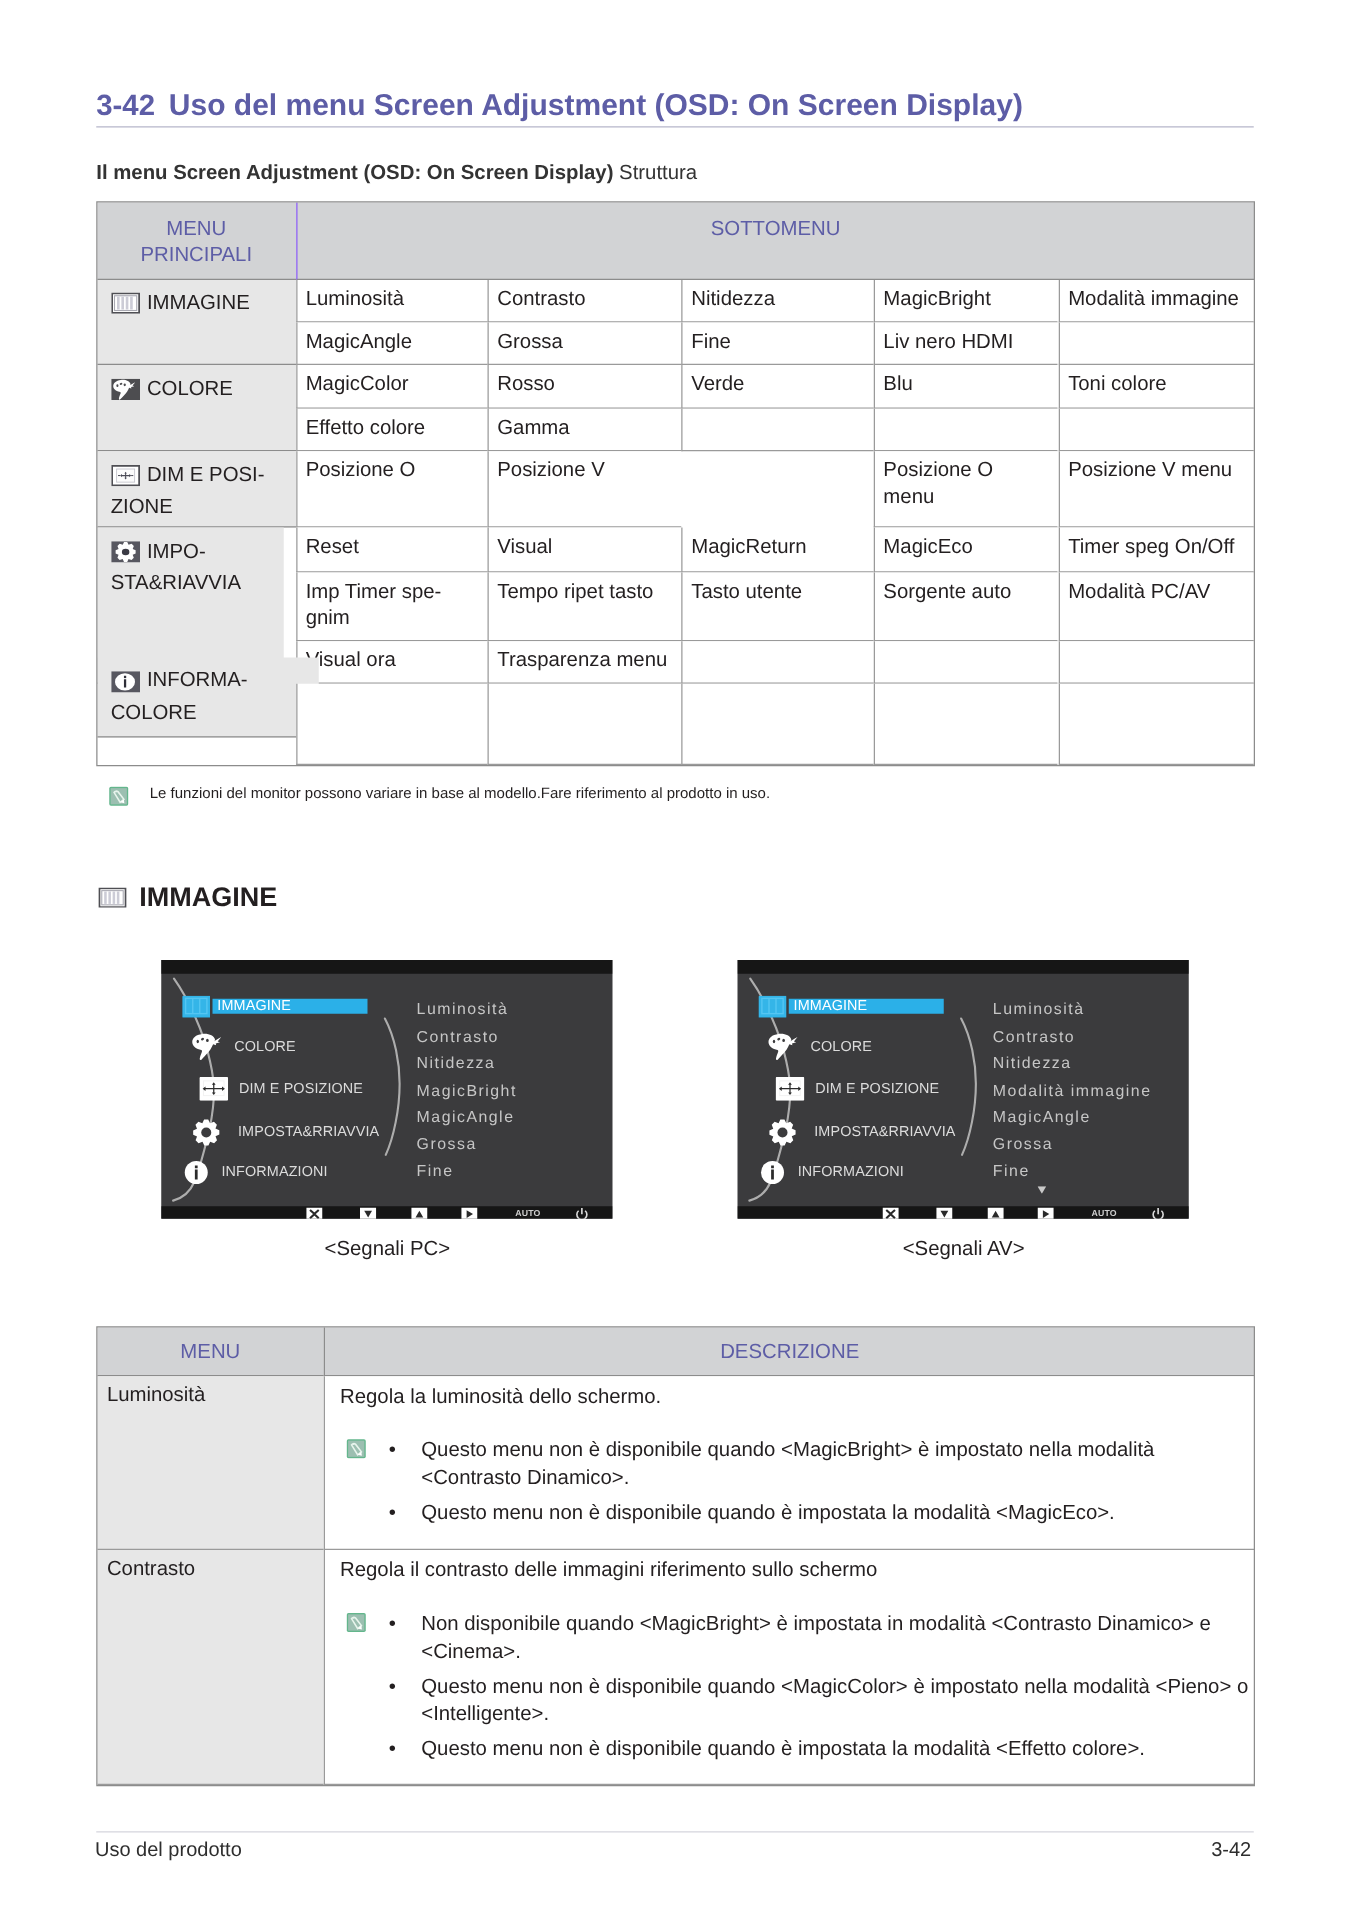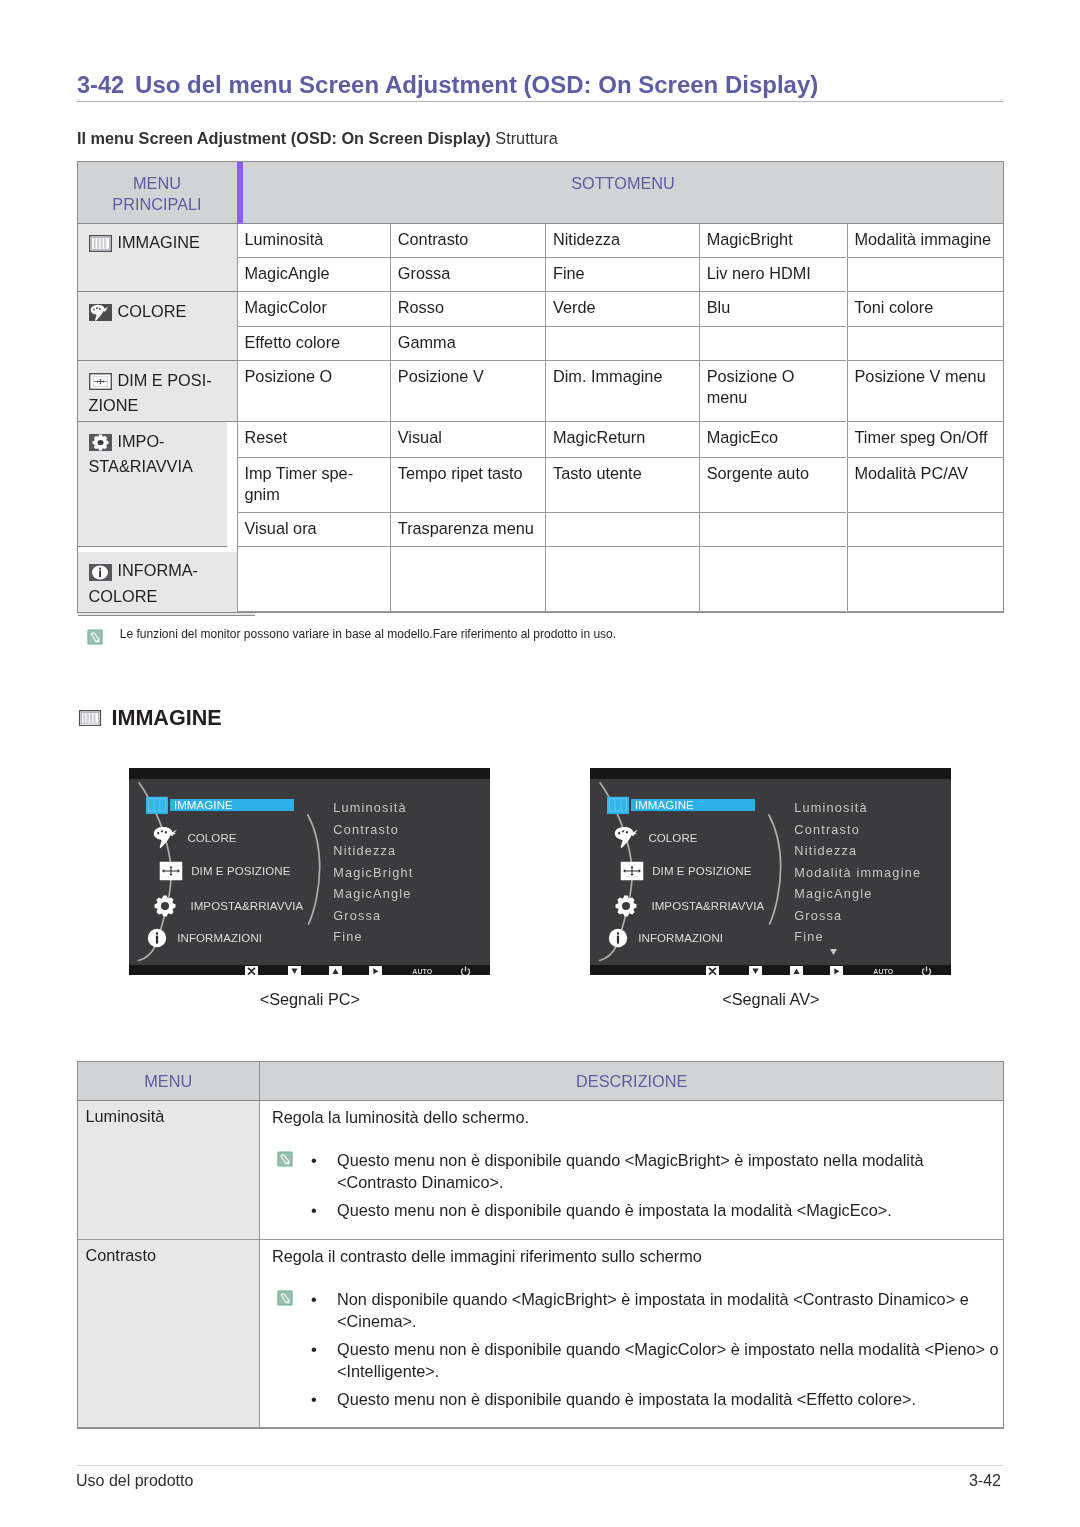--- a/index.html
+++ b/index.html
@@ -20,21 +20,21 @@
   .cell{position:absolute;box-sizing:border-box;}
 
   
   .t1wrap{position:absolute;left:77.5px;top:161.9px;width:925px;height:450px;}
   .t1wrap::after{content:"";position:absolute;left:-1px;top:-1px;width:927px;height:452px;
                  border:1px solid #8c8c8c;box-sizing:border-box;pointer-events:none;}
   .t1wrap .cell{font-size:16.3px;}
   .t1wrap .sub,.t1wrap .menucell{color:#231f20;}
   .hd1{background:#d2d3d5;color:#5d5da6;font-size:16px;text-align:center;
        line-height:21px;padding-top:11px;border-bottom:1px solid #8c8c8c;}
-  .hd1+.hd1{border-left:6px solid #8b5cf6;}
+  .hd1+.hd1{border-left:1px solid #8b5cf6;}
   .menucell{background:#e7e7e7;padding:8.5px 0 0 11px;line-height:21.3px;
             border-bottom:1px solid #8c8c8c;}
   .menucell .mi{display:inline-block;vertical-align:-4.2px;margin-right:6px;}
   .menucell .mlbl{display:inline;}
   .sub{background:#fff;padding:5px 0 0 7px;line-height:21px;
        border-bottom:1px solid #9a9a9a;border-left:1px solid #9a9a9a;}
 
   
   .note1{position:absolute;left:86.5px;top:628.8px;}
   .note1 .nico{position:absolute;left:0;top:0;}
@@ -147,21 +147,20 @@
 <rect x="0.7" y="0.7" width="21.6" height="15.6" fill="none" stroke="#4f4f54" stroke-width="1.4"></rect>
 <rect x="4.3" y="3.2" width="14.4" height="10.5" fill="#fcfcfc" stroke="#c4c4cc" stroke-width="0.7"></rect>
 <path d="M11.5 5.4 L12.5 6.8 H11.9 V7.9 H14.4 V7.2 L15.9 8.45 L14.4 9.7 V9.0 H11.9 V10.1 H12.5 L11.5 11.5 L10.5 10.1 H11.1 V9.0 H8.6 V9.7 L7.1 8.45 L8.6 7.2 V7.9 H11.1 V6.8 H10.5 Z" fill="#4a4a55"></path>
 <g fill="#4a4a55">
               <rect x="5.4" y="8.05" width="1.7" height="0.8"></rect>
               <rect x="15.9" y="8.05" width="1.7" height="0.8"></rect>
             </g>
 </svg></span><span class="mlbl"><span>DIM E POSI-</span><br><span>ZIONE</span></span></div>
 <div class="cell sub" style="left:159.0px;top:199.6px;width:153.3px;height:60.599999999999994px"><span>Posizione O</span></div>
 <div class="cell sub" style="left:312.3px;top:199.6px;width:155.2px;height:60.599999999999994px"><span>Posizione V</span></div>
-<div class="cell sub" style="left:467.5px;top:199.6px;width:153.7px;height:60.599999999999994px"><span>Dim. Immagine</span></div>
 <div class="cell sub" style="left:621.2px;top:199.6px;width:147.8px;height:60.599999999999994px"><span>Posizione O</span><br><span>menu</span></div>
 <div class="cell sub" style="left:769.0px;top:199.6px;width:156.0px;height:60.599999999999994px"><span>Posizione V menu</span></div>
 <div class="cell menucell" style="left:0px;top:260.2px;width:149px;height:125.30000000000001px"><span class="mi"><svg class="ico" width="23" height="17" viewBox="0 0 23 17">
 <rect x="0" y="0" width="23" height="17" fill="#575760"></rect>
 <path d="M 17.14,6.18 L 19.50,7.25 L 19.50,9.79 L 17.13,10.85 L 17.13,10.85 L 18.04,13.28 L 16.24,15.07 L 13.82,14.14 L 13.82,14.14 L 12.75,16.50 L 10.21,16.50 L 9.15,14.13 L 9.15,14.13 L 6.72,15.04 L 4.93,13.24 L 5.86,10.82 L 5.86,10.82 L 3.50,9.75 L 3.50,7.21 L 5.87,6.15 L 5.87,6.15 L 4.96,3.72 L 6.76,1.93 L 9.18,2.86 L 9.18,2.86 L 10.25,0.50 L 12.79,0.50 L 13.85,2.87 L 13.85,2.87 L 16.28,1.96 L 18.07,3.76 L 17.14,6.18 Z" fill="#ffffff"></path>
 <ellipse cx="11.5" cy="8.5" rx="3.0" ry="2.6" fill="#3a3a44"></ellipse>
 </svg></span><span class="mlbl"><span>IMPO-</span><br><span>STA&amp;RIAVVIA</span></span></div>
 <div class="cell sub" style="left:159.0px;top:260.2px;width:153.3px;height:35.60000000000002px"><span>Reset</span></div>
 <div class="cell sub" style="left:312.3px;top:260.2px;width:155.2px;height:35.60000000000002px"><span>Visual</span></div>
 <div class="cell sub" style="left:467.5px;top:260.2px;width:153.7px;height:35.60000000000002px"><span>MagicReturn</span></div>
@@ -170,21 +169,21 @@
 <div class="cell sub" style="left:159.0px;top:295.8px;width:153.3px;height:55.0px"><span>Imp Timer spe-</span><br><span>gnim</span></div>
 <div class="cell sub" style="left:312.3px;top:295.8px;width:155.2px;height:55.0px"><span>Tempo ripet tasto</span></div>
 <div class="cell sub" style="left:467.5px;top:295.8px;width:153.7px;height:55.0px"><span>Tasto utente</span></div>
 <div class="cell sub" style="left:621.2px;top:295.8px;width:147.8px;height:55.0px"><span>Sorgente auto</span></div>
 <div class="cell sub" style="left:769.0px;top:295.8px;width:156.0px;height:55.0px"><span>Modalità PC/AV</span></div>
 <div class="cell sub" style="left:159.0px;top:350.8px;width:153.3px;height:34.69999999999999px"><span>Visual ora</span></div>
 <div class="cell sub" style="left:312.3px;top:350.8px;width:155.2px;height:34.69999999999999px"><span>Trasparenza menu</span></div>
 <div class="cell sub" style="left:467.5px;top:350.8px;width:153.7px;height:34.69999999999999px"><span></span></div>
 <div class="cell sub" style="left:621.2px;top:350.8px;width:147.8px;height:34.69999999999999px"><span></span></div>
 <div class="cell sub" style="left:769.0px;top:350.8px;width:156.0px;height:34.69999999999999px"><span></span></div>
-<div class="cell menucell" style="left:0px;top:390px;width:177px;height:64.60000000000002px"><span class="mi"><svg class="ico" width="23" height="17" viewBox="0 0 23 17">
+<div class="cell menucell" style="left:0px;top:364px;width:177px;height:64.60000000000002px"><span class="mi"><svg class="ico" width="23" height="17" viewBox="0 0 23 17">
 <rect x="0" y="0" width="23" height="17" fill="#575760"></rect>
 <ellipse cx="11.0" cy="8.5" rx="8.0" ry="6.9" fill="#ffffff"></ellipse>
 <rect x="10.15" y="3.6" width="1.8" height="1.9" fill="#2f2f38"></rect>
 <rect x="10.15" y="6.4" width="1.8" height="6.6" fill="#2f2f38"></rect>
 </svg></span><span class="mlbl"><span>INFORMA-</span><br><span>COLORE</span></span></div>
 <div class="cell sub" style="left:159.0px;top:385.5px;width:153.3px;height:64.60000000000002px"><span></span></div>
 <div class="cell sub" style="left:312.3px;top:385.5px;width:155.2px;height:64.60000000000002px"><span></span></div>
 <div class="cell sub" style="left:467.5px;top:385.5px;width:153.7px;height:64.60000000000002px"><span></span></div>
 <div class="cell sub" style="left:621.2px;top:385.5px;width:147.8px;height:64.60000000000002px"><span></span></div>
 <div class="cell sub" style="left:769.0px;top:385.5px;width:156.0px;height:64.60000000000002px"><span></span></div>

